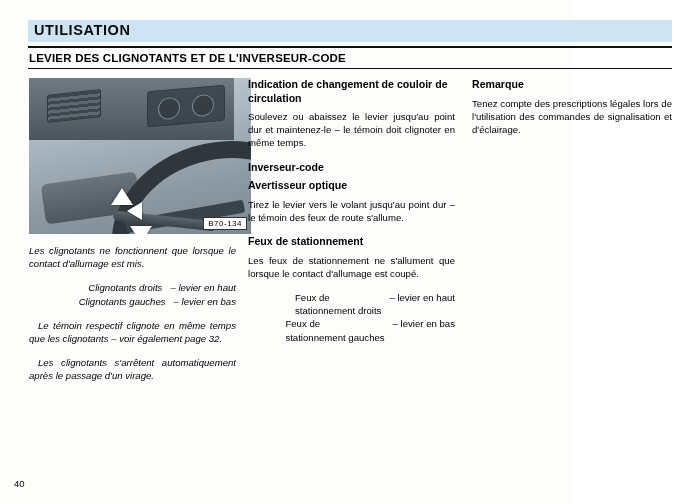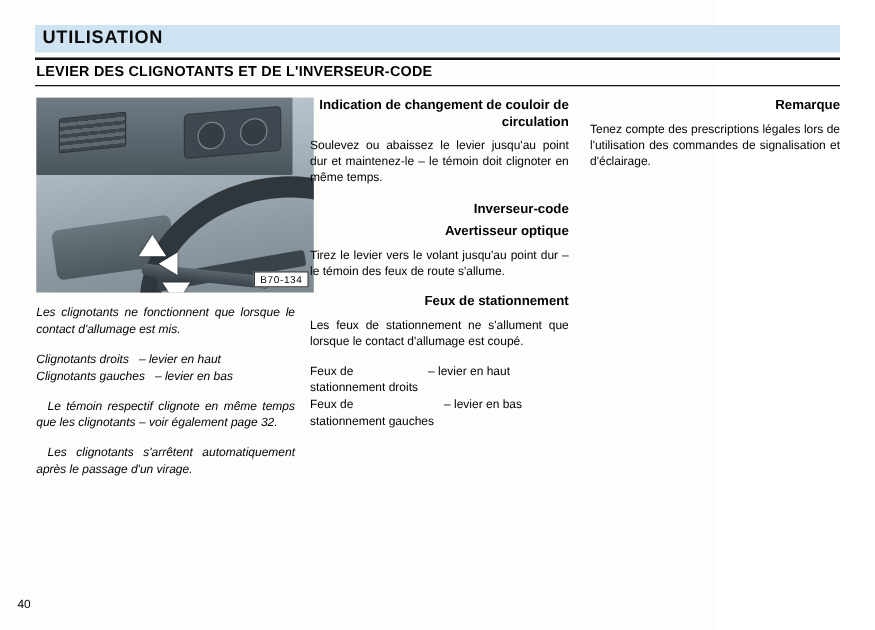--- a/index.html
+++ b/index.html
@@ -198,30 +198,30 @@
   }
   .col-left  { left: 29px;  top: 244px; width: 207px; font-style: italic; }
   .col-mid   { left: 248px; top: 78px;  width: 207px; }
   .col-right { left: 472px; top: 78px;  width: 200px; }
 
   .h3 {
     font-size: 10.6px;
     font-weight: bold;
     margin: 0 0 5px 0;
     line-height: 13.5px;
-    text-align: right;
+    text-align: left;
   }
   .para {
     margin: 0 0 11px 0;
   }
   .indent { text-indent: 9px; }
 
   .kv {
     display: flex;
-    justify-content: flex-start;
+    justify-content: flex-end;
     align-items: flex-start;
     margin-bottom: 0px;
     line-height: 13.2px;
   }
   .kv-key { white-space: pre-line; }
   .kv-val { white-space: nowrap; padding-left: 8px; }
 
   .blk-gap { height: 11px; }
 
   .page-number {

